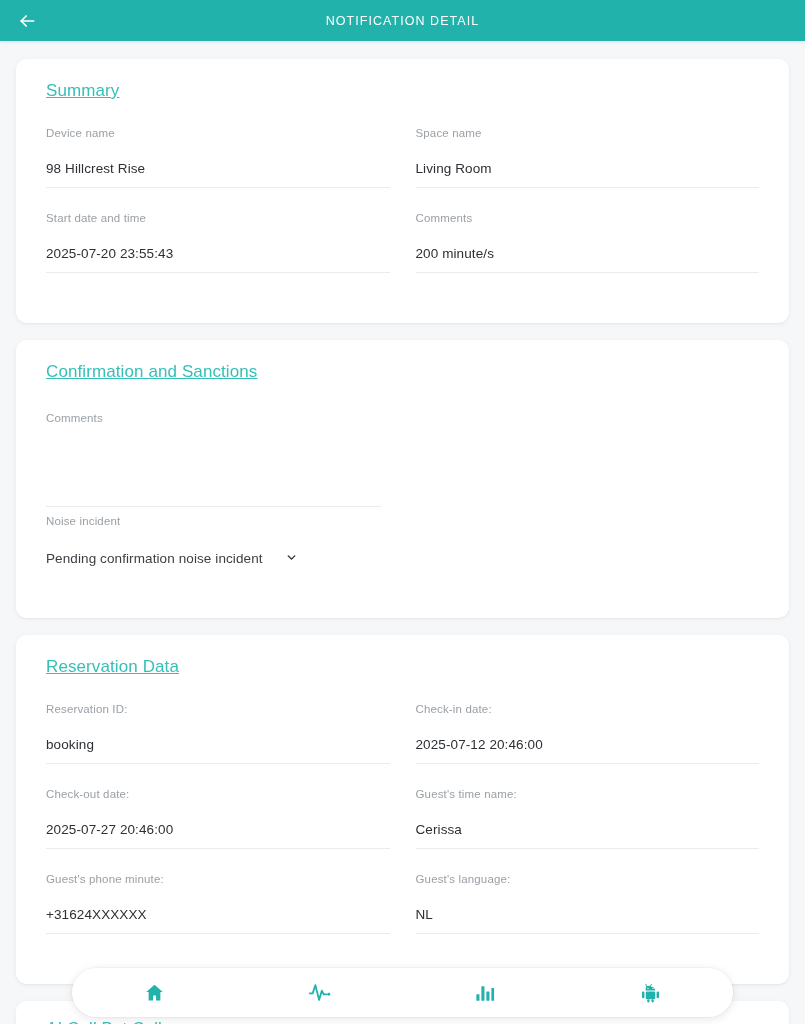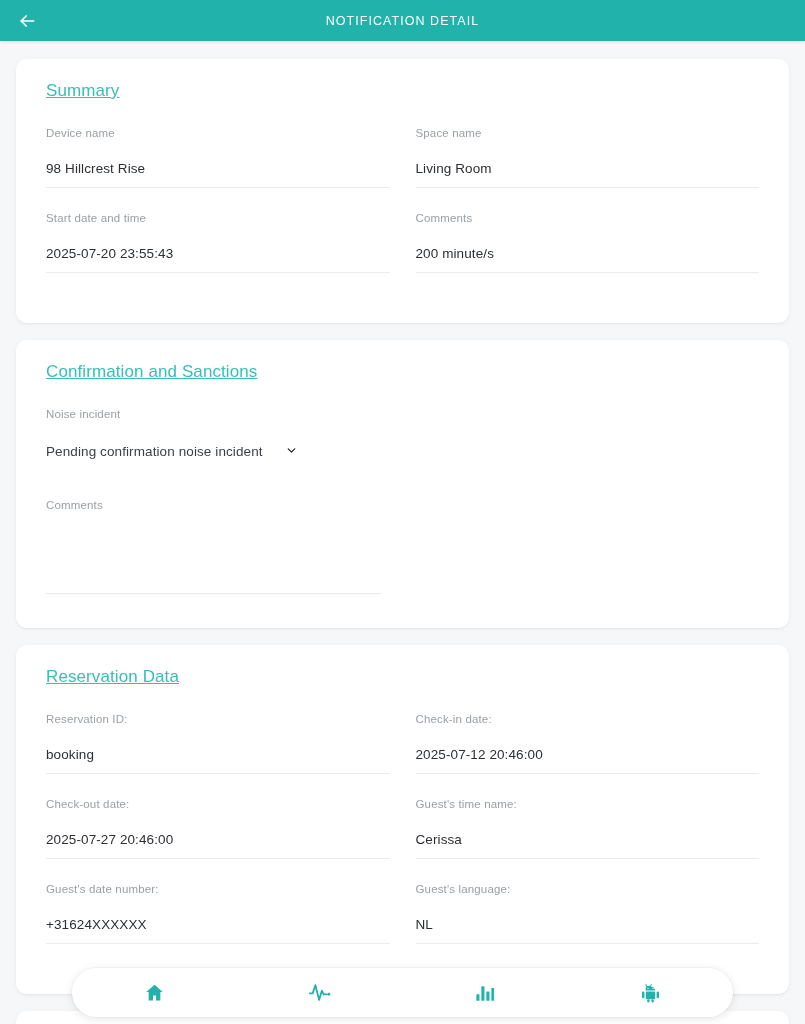--- a/index.html
+++ b/index.html
@@ -217,39 +217,39 @@
           <span class="field-label">Comments</span>
           <span class="field-value">200 minute/s</span>
         </div>
 
       </div>
     </div>
 
     <div class="card">
       <div class="card-title">Confirmation and Sanctions</div>
 
+      <div class="field no-underline" style="margin-top:30px;margin-bottom:0">
+        <span class="field-label" style="margin-bottom:8px">Comments</span>
+        <div class="comments-wrap" style="width:47%">
+          <textarea class="comments-box" placeholder="" style=""></textarea>
+          <div class="comments-underline"></div>
+        </div>
+      </div>
+
       <div class="field no-underline">
         <span class="field-label">Noise incident</span>
         <div class="select-field">
           <span class="select-value">Pending confirmation noise incident</span>
           <span class="chev">
             <svg width="13" height="13" viewBox="0 0 24 24" fill="none" stroke="#2c2f33" stroke-width="2.6" stroke-linecap="round" stroke-linejoin="round">
               <polyline points="6 9 12 15 18 9"></polyline>
             </svg>
           </span>
         </div>
       </div>
-
-      <div class="field no-underline" style="margin-top:30px;margin-bottom:0">
-        <span class="field-label" style="margin-bottom:8px">Comments</span>
-        <div class="comments-wrap" style="width:47%">
-          <textarea class="comments-box" placeholder="" style=""></textarea>
-          <div class="comments-underline"></div>
-        </div>
-      </div>
     </div>
 
     <div class="card">
       <div class="card-title">Reservation Data</div>
       <div class="grid">
 
         <div class="field">
           <span class="field-label">Reservation ID:</span>
           <span class="field-value">booking</span>
         </div>
@@ -263,21 +263,21 @@
           <span class="field-label">Check-out date:</span>
           <span class="field-value">2025-07-27 20:46:00</span>
         </div>
 
         <div class="field">
           <span class="field-label">Guest's time name:</span>
           <span class="field-value">Cerissa</span>
         </div>
 
         <div class="field">
-          <span class="field-label">Guest's date number:</span>
+          <span class="field-label">Guest's phone minute:</span>
           <span class="field-value">+31624XXXXXX</span>
         </div>
 
         <div class="field">
           <span class="field-label">Guest's language:</span>
           <span class="field-value">NL</span>
         </div>
 
       </div>
     </div>

